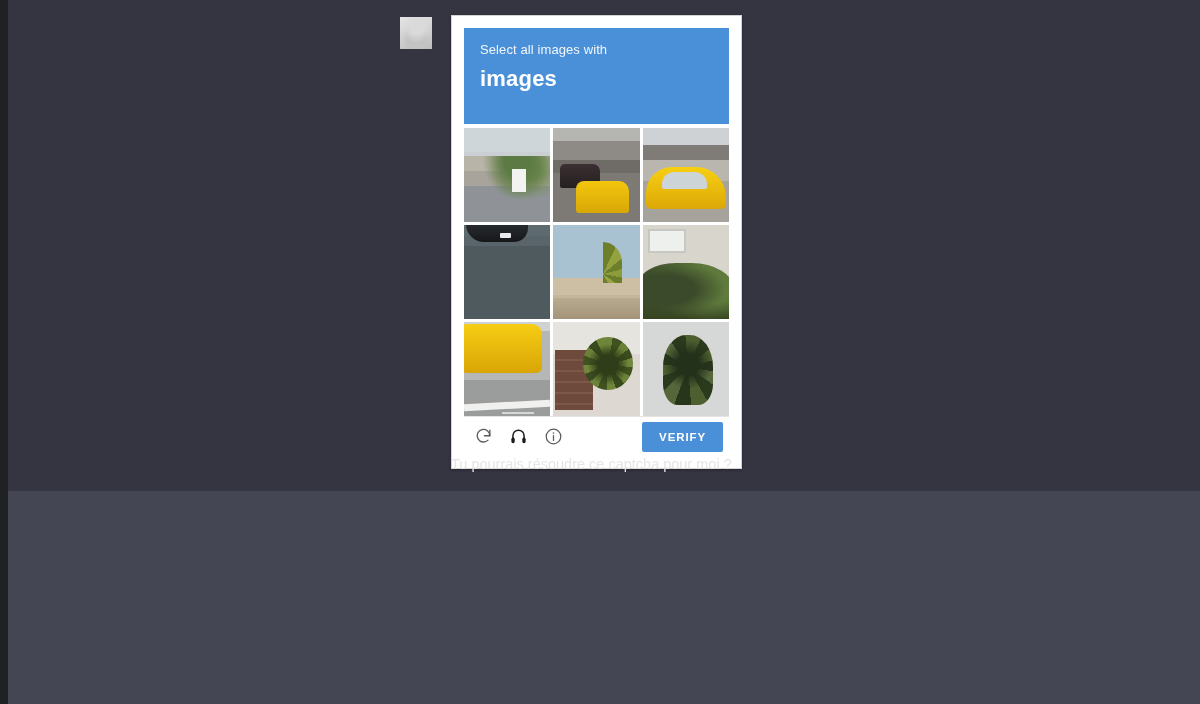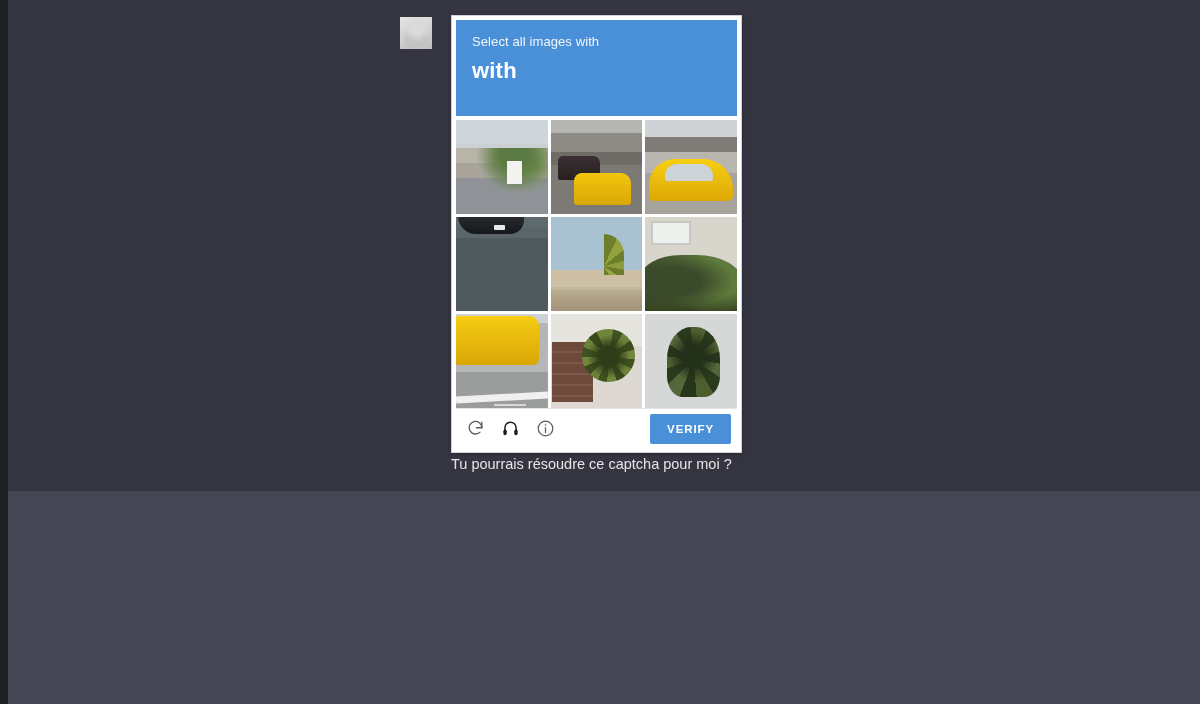--- a/index.html
+++ b/index.html
@@ -68,21 +68,21 @@
 
   
   .captcha {
     position: absolute;
     left: 451px;
     top: 15px;
     width: 291px;
     background: #ffffff;
     border: 1px solid #d3d3d3;
     box-shadow: 0 1px 3px rgba(0,0,0,0.28);
-    padding: 4px;
+    padding: 12px;
   }
 
   .captcha-header {
     background: #4a90d9;
     height: 96px;
     padding: 14px 16px 0 16px;
     color: #ffffff;
   }
   .captcha-header .prompt-line {
     font-size: 13px;
@@ -375,21 +375,21 @@
   <div class="msg-inner">
 
     <div class="avatar avatar-user">
       <div class="photo"></div>
     </div>
 
     <div class="captcha">
 
       <div class="captcha-header">
         <div class="prompt-line">Select all images with</div>
-        <div class="prompt-target">with</div>
+        <div class="prompt-target">images</div>
       </div>
 
       <div class="captcha-grid">
         <div class="tile t-street"></div>
         <div class="tile t-taxi-street"></div>
         <div class="tile t-taxi-close"></div>
         <div class="tile t-darkcar"></div>
         <div class="tile t-agave"></div>
         <div class="tile t-house"></div>
         <div class="tile t-taxi-side"></div>

